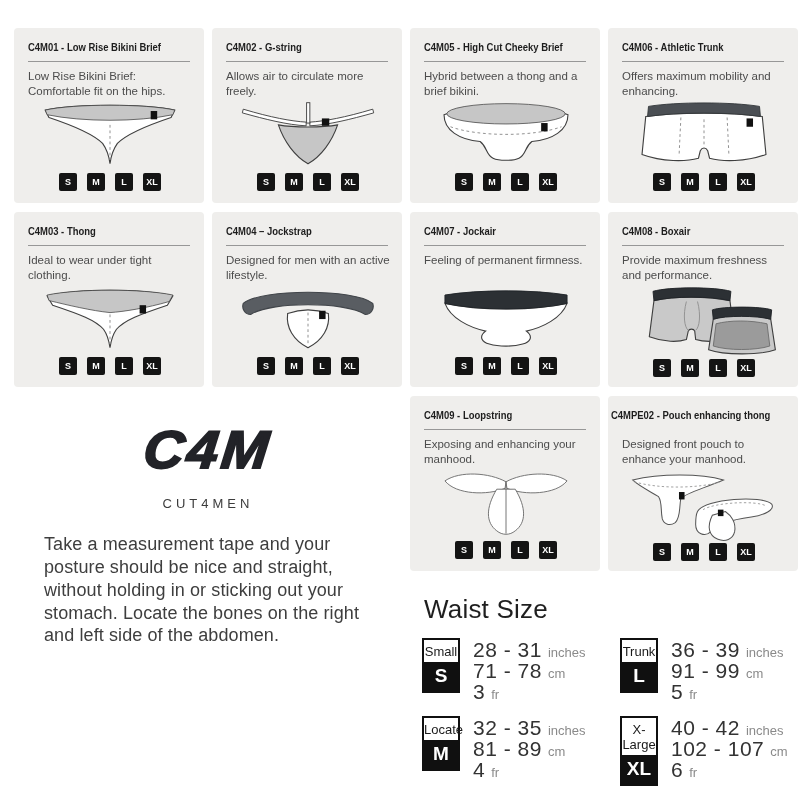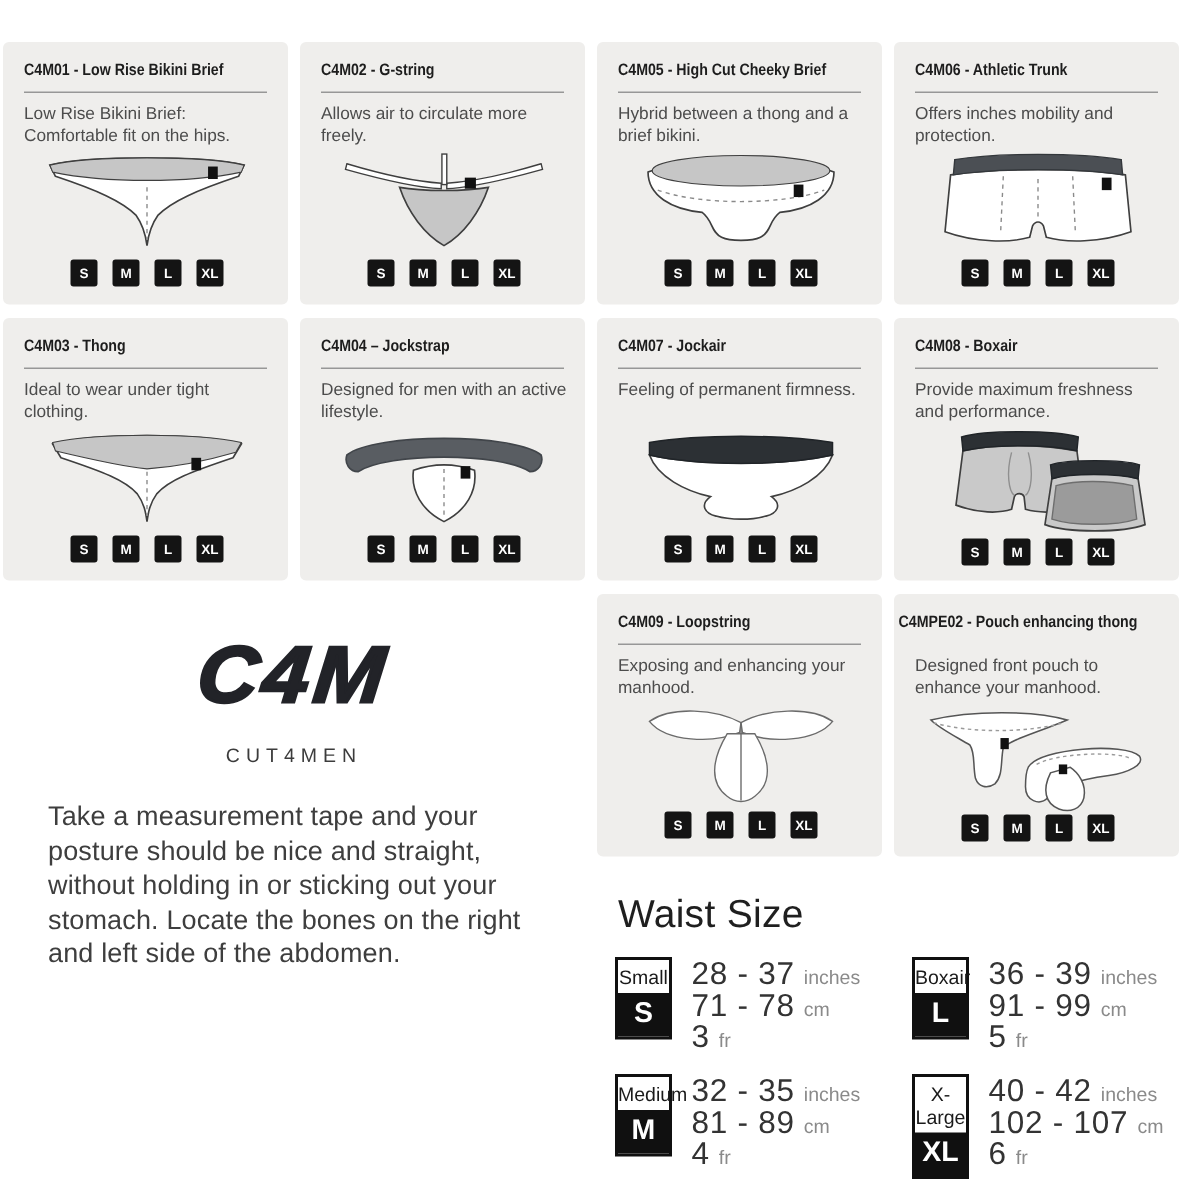--- a/index.html
+++ b/index.html
@@ -1,18 +1,18 @@
 <!DOCTYPE html>
 <html><head>
 <meta charset="utf-8">
 <style>
   html,body{margin:0;padding:0;background:#fff;}
   .page{position:relative;width:800px;height:800px;background:#ffffff;overflow:hidden;
         font-family:"Liberation Sans", sans-serif;color:#222;}
-  .grid{position:absolute;top:28px;left:2px;display:grid;
+  .grid{position:absolute;top:28px;left:14px;display:grid;
         grid-template-columns:repeat(4,190px);
         grid-template-rows:175px 175px 175px auto;gap:9px 8px;}
   .card{box-sizing:border-box;background:#efeeec;border-radius:4px;
         padding:13px 12px 13px 14px;display:flex;flex-direction:column;height:175px;}
   .card-title{font-size:11px;font-weight:bold;color:#1d1d1d;white-space:nowrap;
         transform:scaleX(.86);transform-origin:0 50%;}
   .divider{border-top:1px solid #979797;margin:8px 2px 7px 0;}
   .card-desc{font-size:11.5px;line-height:1.28;color:#4c4c4c;min-height:30px;}
   .illus-wrap{flex:1;display:flex;align-items:center;justify-content:center;}
   .badges{display:flex;justify-content:center;gap:10px;margin-top:auto;padding-bottom:2px;}
@@ -106,21 +106,21 @@
         <span class="badge">S</span>
         <span class="badge">M</span>
         <span class="badge">L</span>
         <span class="badge">XL</span>
       </div>
     </div>
 
     <div class="card">
       <div class="card-title">C4M06 - Athletic Trunk</div>
       <div class="divider"></div>
-      <div class="card-desc">Offers inches mobility and protection.</div>
+      <div class="card-desc">Offers maximum mobility and enhancing.</div>
       <div class="illus-wrap">
         <svg width="150" height="74" viewBox="0 0 160 80">
           <path d="M17,19 L13,60 C35,68 60,68 74,64 L76,56 C78,52 82,52 84,56 L86,64 C100,68 125,68 147,60 L143,19 C110,14 50,14 17,19 Z" fill="#fff" stroke="#3f3f3f" stroke-width="1.2"></path>
           <path d="M20,8 C50,3 110,3 140,8 L141,19 C110,14 50,14 19,19 Z" fill="#4b4f54" stroke="#33373b" stroke-width="1"></path>
           <path d="M55,20 L53,62" stroke="#8a8a8a" stroke-width="1" stroke-dasharray="3 3" fill="none"></path>
           <path d="M80,22 L80,52" stroke="#8a8a8a" stroke-width="1" stroke-dasharray="3 3" fill="none"></path>
           <path d="M105,20 L107,62" stroke="#8a8a8a" stroke-width="1" stroke-dasharray="3 3" fill="none"></path>
           <rect x="126" y="21" width="7" height="9" fill="#111"></rect>
         </svg>
       </div>
@@ -268,58 +268,58 @@
       <div class="ws-title">Waist Size</div>
       <div class="ws-grid">
 
         <div class="ws-entry">
           <div class="ws-box">
             <div class="ws-box-label">Small</div>
             <div class="ws-box-letter">S</div>
           </div>
           <div class="ws-measures">
             <div class="ws-line">
-                <span class="ws-val">28 - 37</span>
+                <span class="ws-val">28 - 31</span>
                 <span class="ws-unit">inches</span>
               </div>
             <div class="ws-line">
                 <span class="ws-val">71 - 78</span>
                 <span class="ws-unit">cm</span>
               </div>
             <div class="ws-line">
                 <span class="ws-val">3</span>
                 <span class="ws-unit">fr</span>
               </div>
           </div>
         </div>
 
         <div class="ws-entry">
           <div class="ws-box">
-            <div class="ws-box-label">Boxair</div>
+            <div class="ws-box-label">Trunk</div>
             <div class="ws-box-letter">L</div>
           </div>
           <div class="ws-measures">
             <div class="ws-line">
                 <span class="ws-val">36 - 39</span>
                 <span class="ws-unit">inches</span>
               </div>
             <div class="ws-line">
                 <span class="ws-val">91 - 99</span>
                 <span class="ws-unit">cm</span>
               </div>
             <div class="ws-line">
                 <span class="ws-val">5</span>
                 <span class="ws-unit">fr</span>
               </div>
           </div>
         </div>
 
         <div class="ws-entry">
           <div class="ws-box">
-            <div class="ws-box-label">Medium</div>
+            <div class="ws-box-label">Locate</div>
             <div class="ws-box-letter">M</div>
           </div>
           <div class="ws-measures">
             <div class="ws-line">
                 <span class="ws-val">32 - 35</span>
                 <span class="ws-unit">inches</span>
               </div>
             <div class="ws-line">
                 <span class="ws-val">81 - 89</span>
                 <span class="ws-unit">cm</span>

